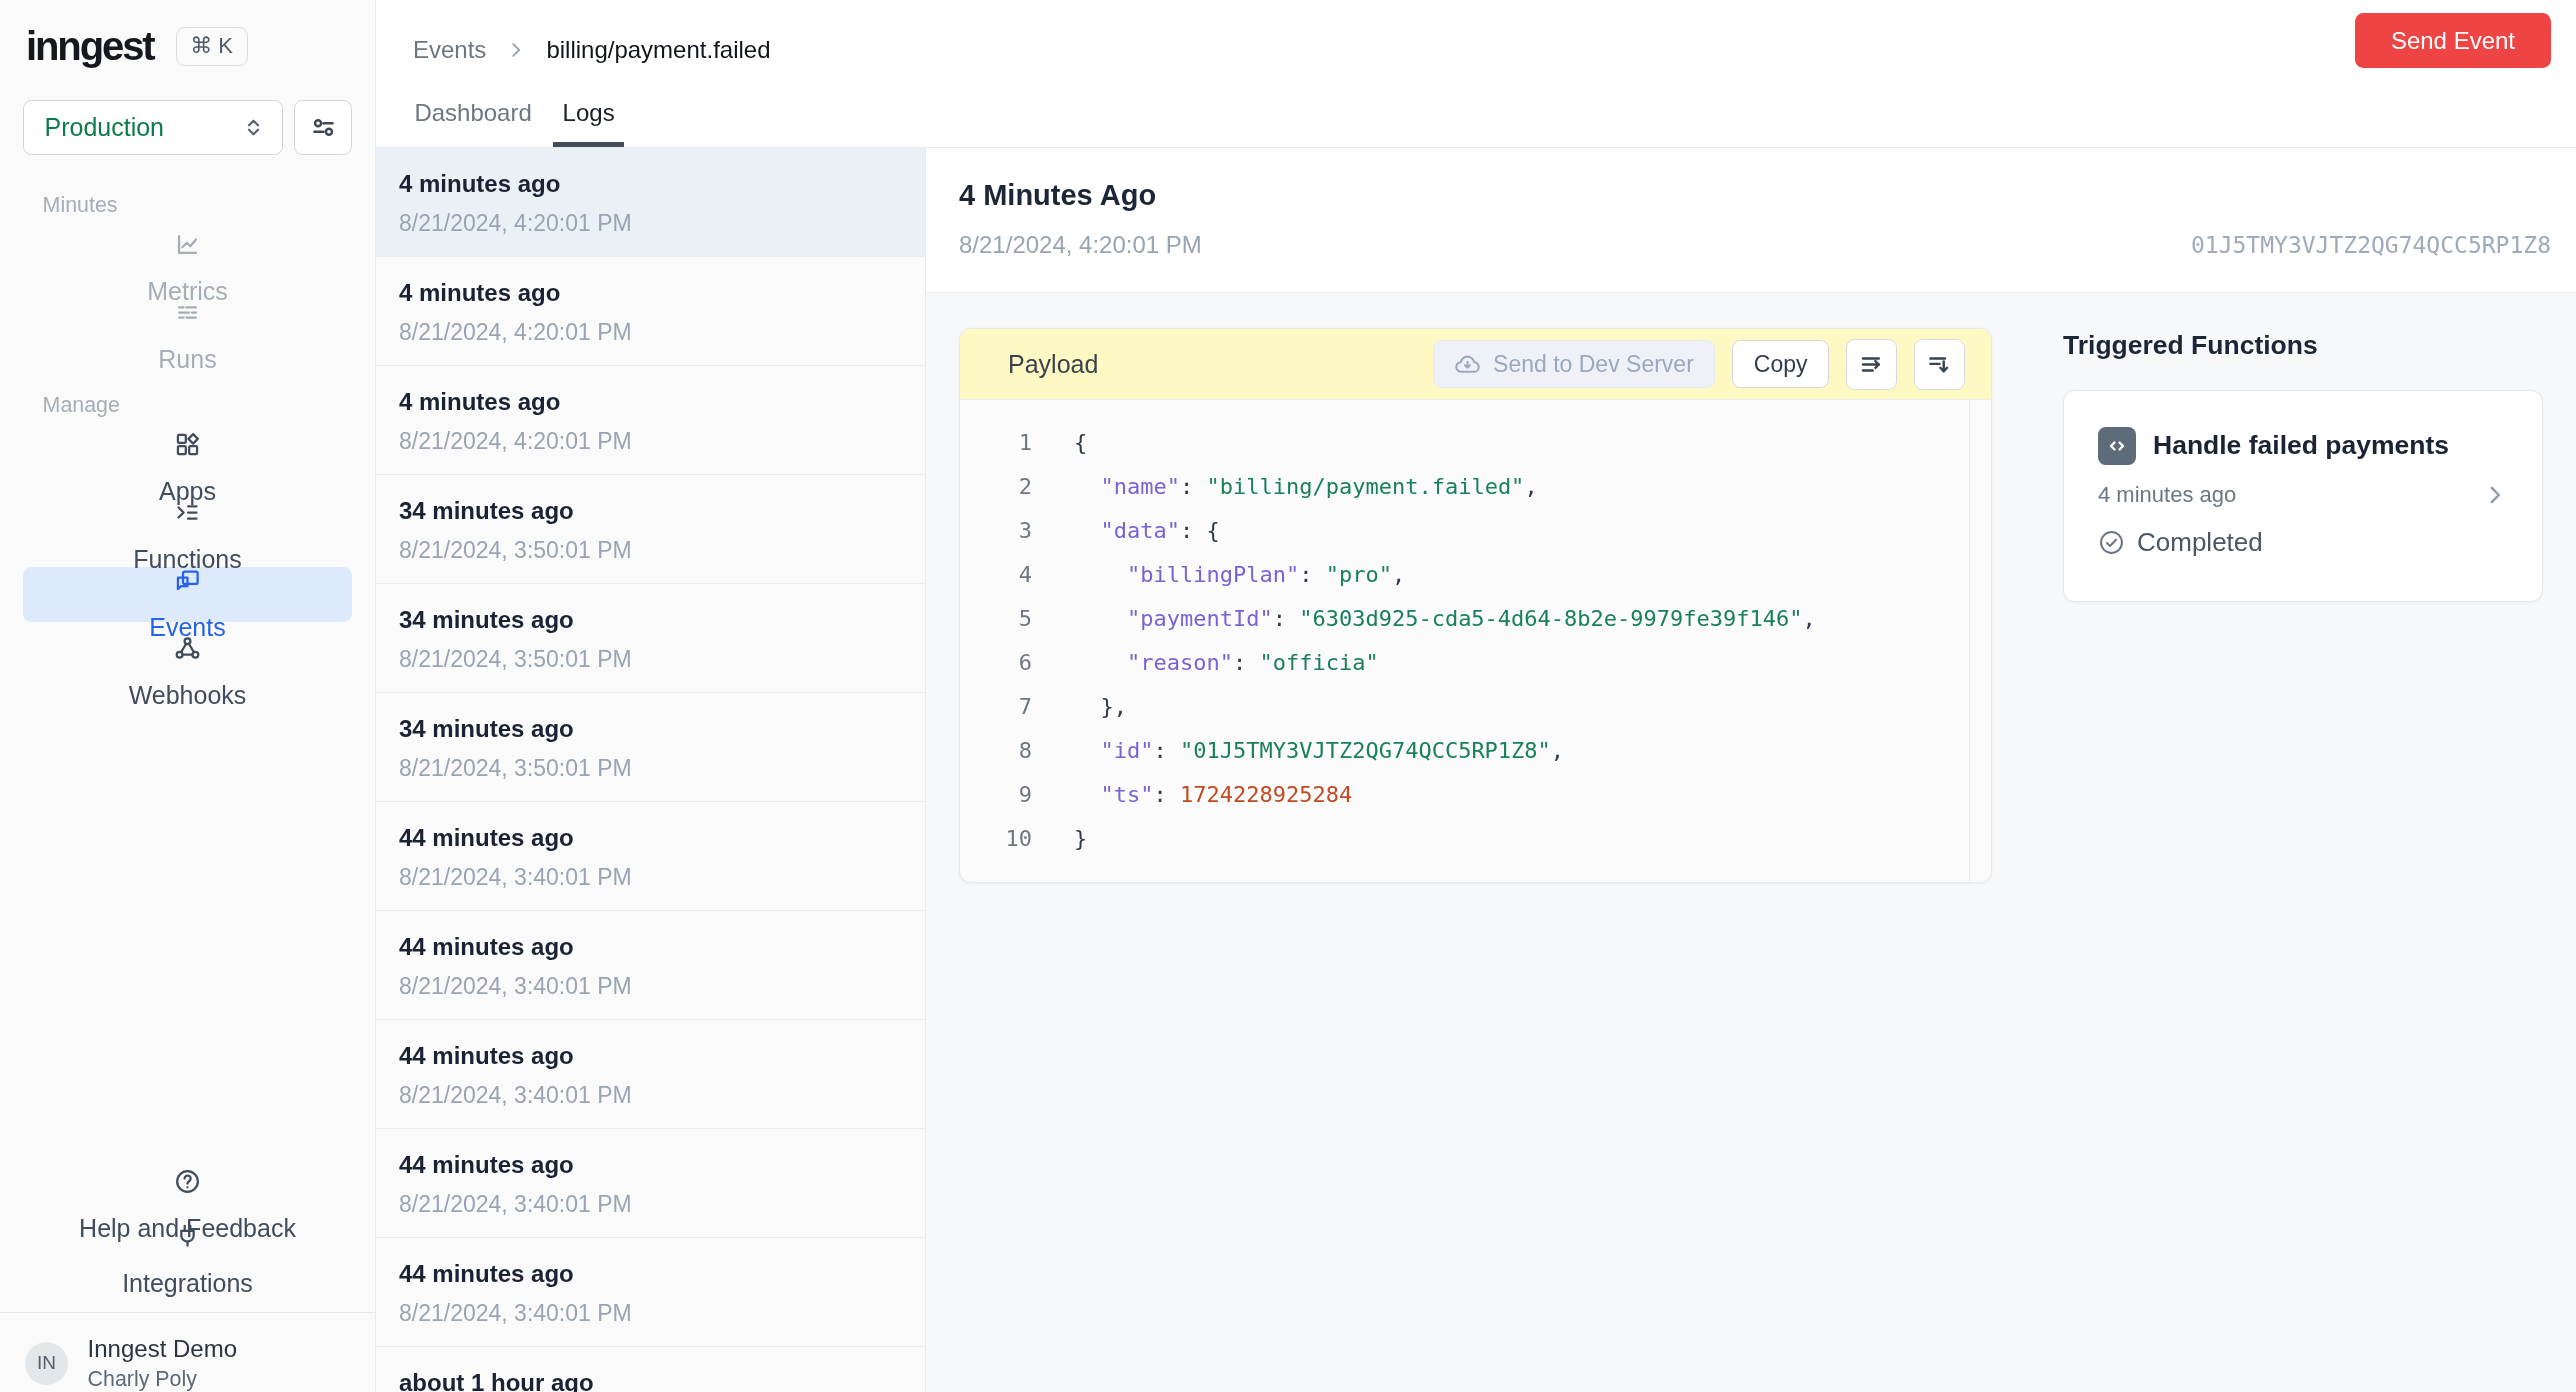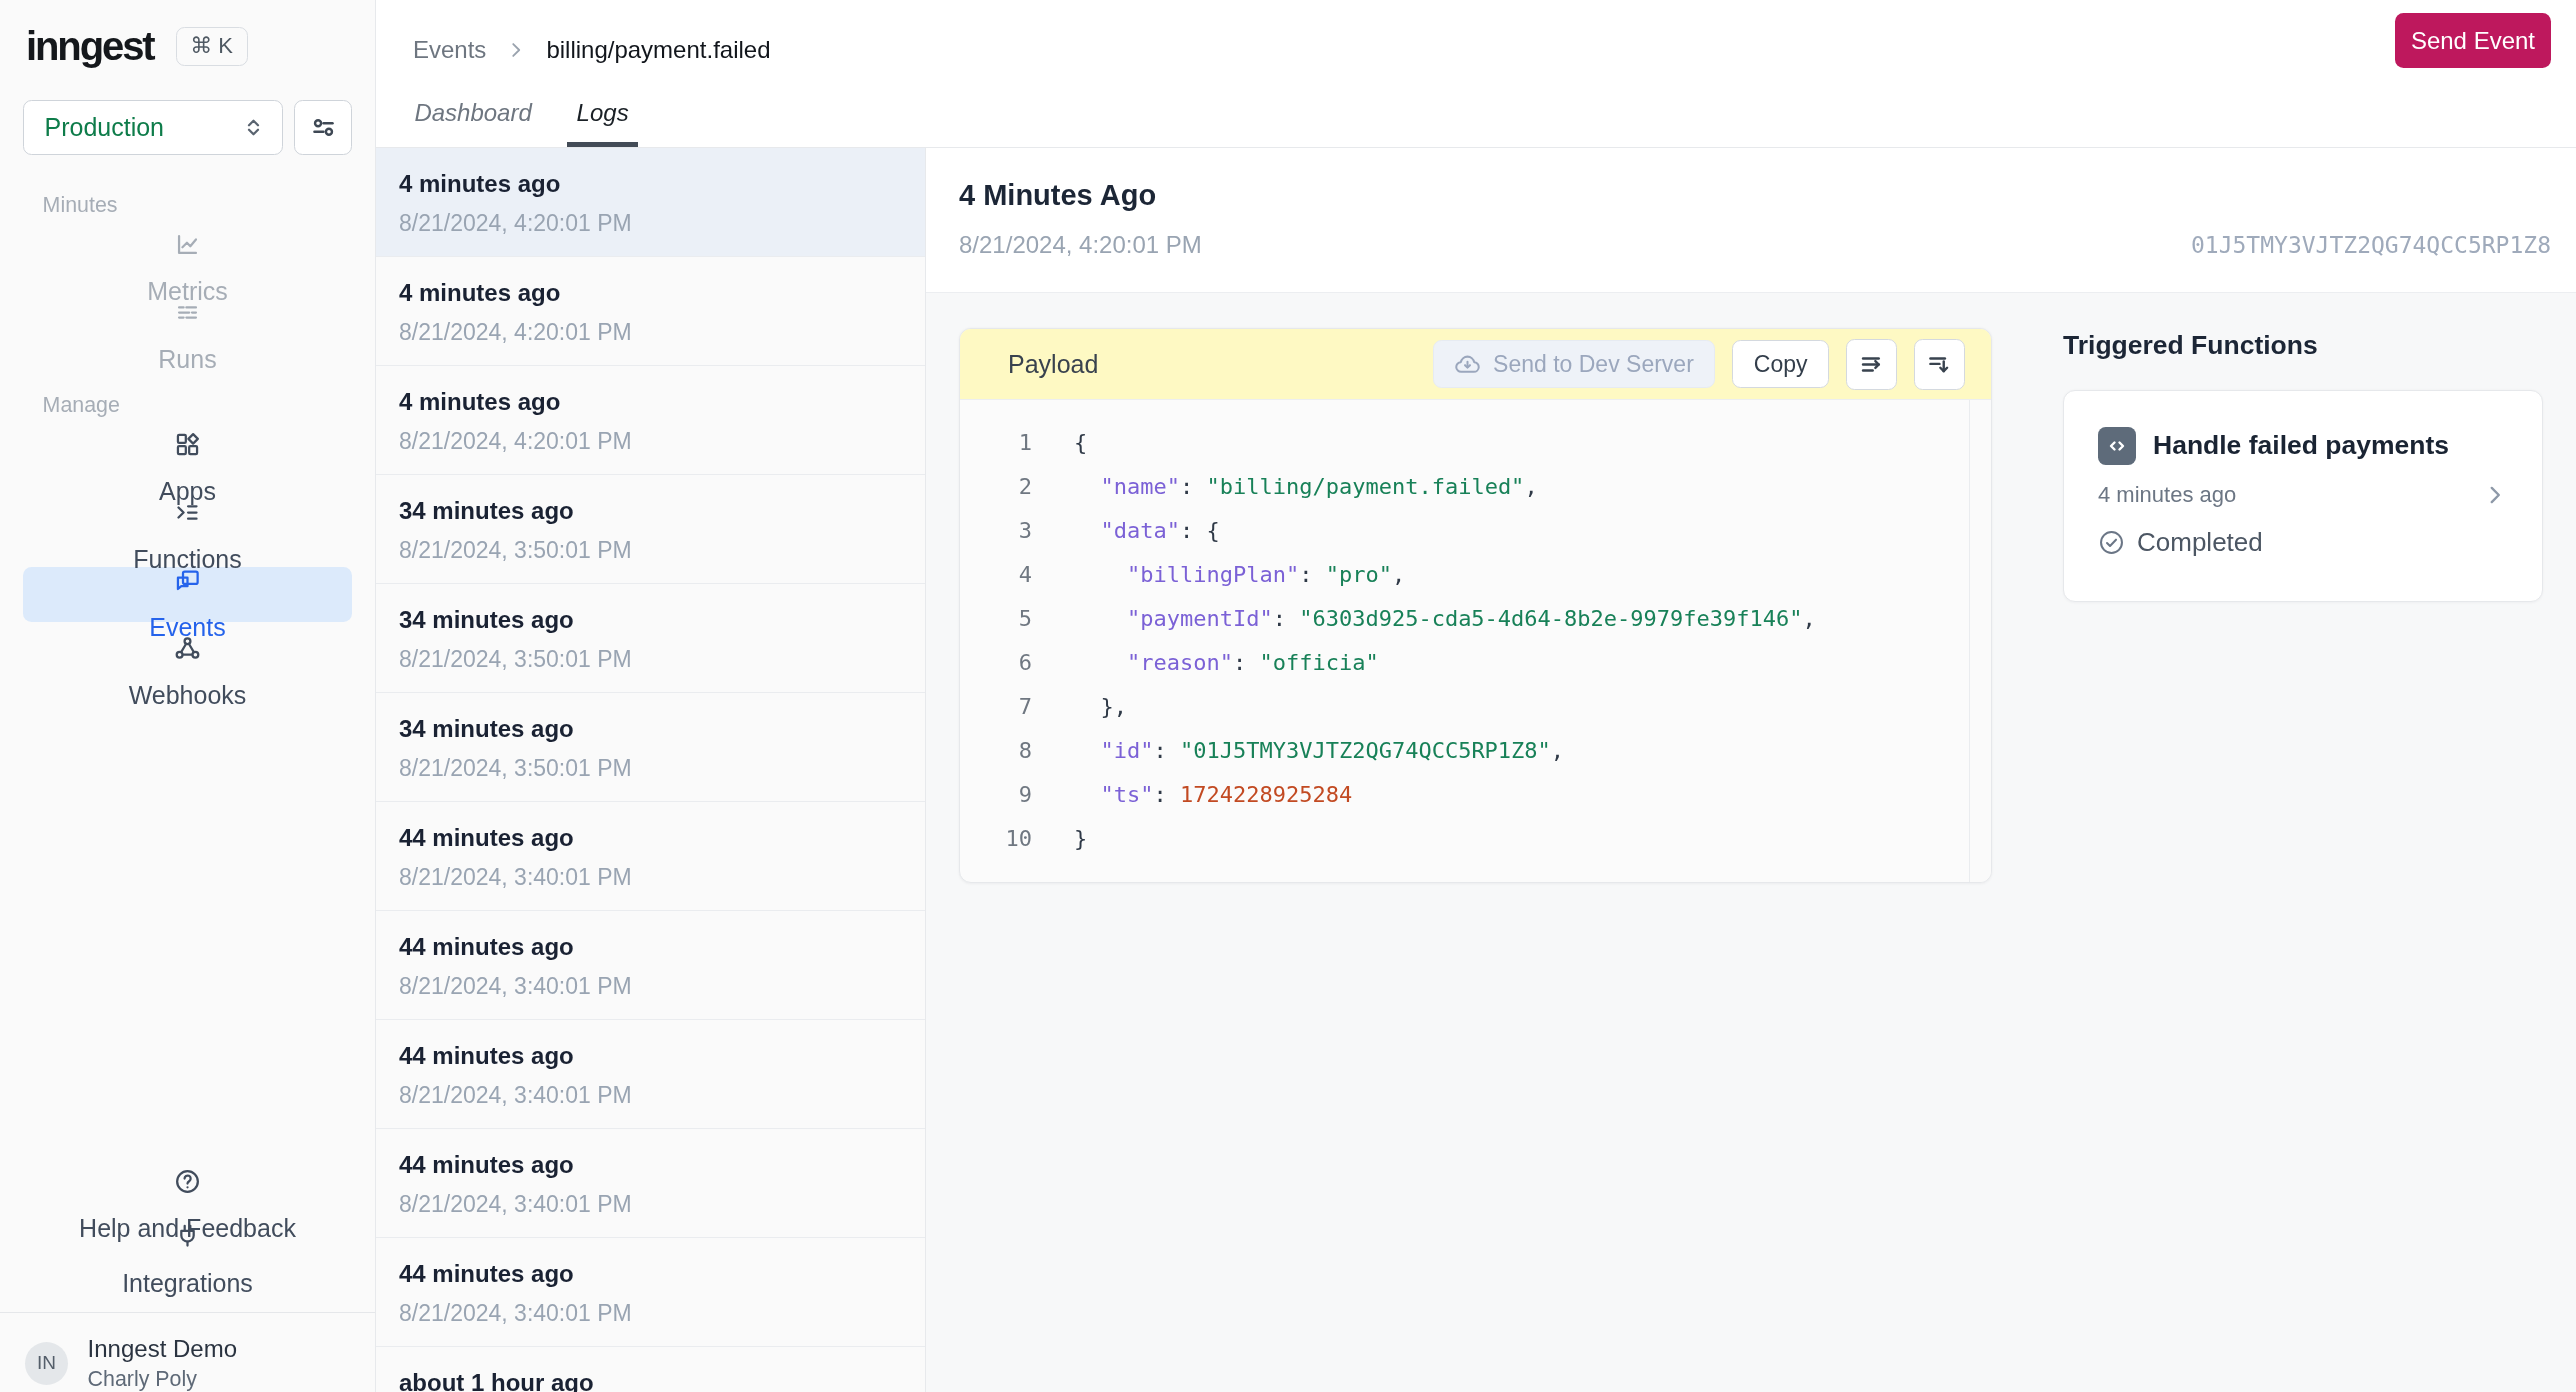--- a/index.html
+++ b/index.html
@@ -39,23 +39,23 @@
 
   
   .right { flex:1; display:flex; flex-direction:column; min-width:0; }
   .topbar { height:148px; min-height:148px; background:#fff; border-bottom:0.9px solid #E7E9EC;
             display:flex; flex-direction:column; justify-content:space-between; }
   .topbar-row { display:flex; justify-content:space-between; padding:13px 25px 0 37px; }
   .breadcrumb { display:flex; align-items:center; gap:19px; margin-top:19px; font-size:24px; }
   .crumb { color:#6E7680; cursor:pointer; }
   .crumb-sep { color:#9AA3AE; display:flex; }
   .crumb-current { color:#12161C; }
-  .send-event { height:55px; padding:0 16px; border:none; border-radius:8.5px; background:#be185d;
+  .send-event { height:55px; padding:0 36px; border:none; border-radius:8.5px; background:#ef4444;
                 color:#fff; font-size:24px; font-weight:500; cursor:pointer; font-family:inherit; }
-  .tabs { display:flex; gap:26px; padding-left:29px;font-style:italic; }
+  .tabs { display:flex; gap:12px; padding-left:29px; }
   .tab { font-size:24px; color:#6E7680; padding:0 9.4px 20.5px; cursor:pointer; }
   .tab.active { color:#1A2026; border-bottom:5.1px solid #434C57; padding-bottom:15.4px; }
 
   
   .content { flex:1; display:flex; min-height:0; }
   .event-list { width:550px; min-width:550px; background:#FAFAFA; border-right:0.9px solid #E7E9EC;
                 overflow:hidden; }
   .event-item { height:109px; padding:22px 24px 0 23px; border-bottom:0.9px solid #EAECEF; cursor:pointer; }
   .event-item.selected { background:#EBF0F7; }
   .event-title { font-size:24px; font-weight:700; color:#1A2233; }

